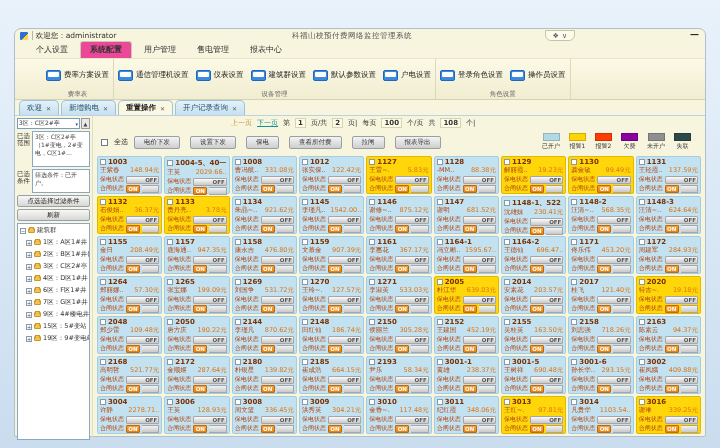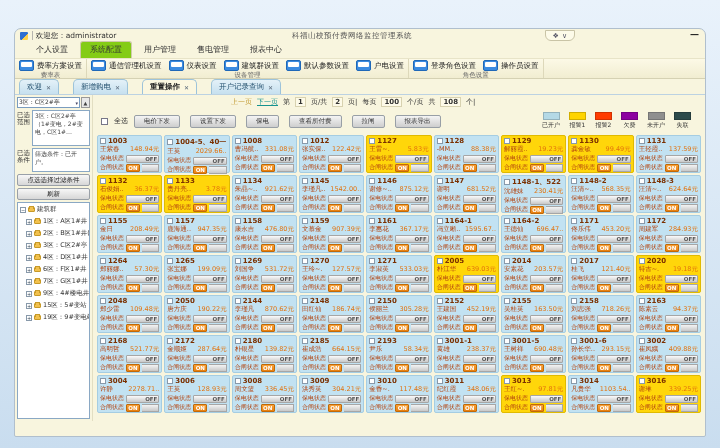--- a/index.html
+++ b/index.html
@@ -14,35 +14,35 @@
   .app-icon { width:8px; height:8px; background:linear-gradient(135deg,#2f6fd0 60%,#ffd24a 60%); border-radius:1px; margin-right:3px; }
   .tb-sep { color:#999; font-size:8px; margin-right:2px; }
   .welcome { font-size:7.5px; color:#333; }
   .sys-title { position:absolute; left:0; right:16px; text-align:center; font-size:7.5px; color:#555; letter-spacing:.5px; }
   .win-pill { position:absolute; right:130px; top:1px; display:flex; gap:3px; background:#fdfbe9; border:1px solid #c9c4a6; border-radius:0 0 6px 6px; padding:0 7px; height:11px; align-items:center; font-size:7px; color:#556; }
   .minimize { position:absolute; right:6px; top:0; font-size:9px; font-weight:bold; color:#222; line-height:11px; cursor:default; }
 
   
   .menu { display:flex; height:16px; align-items:flex-end; padding-left:12px; gap:3px; }
   .menu-tab { font-size:8px; color:#333; padding:2px 9px 3px; border-radius:3px 3px 0 0; }
-  .menu-tab.active { background:#84cc16; border:1px solid #cfcaab; border-bottom:none; font-weight:normal; }
+  .menu-tab.active { background:#ec4899; border:1px solid #cfcaab; border-bottom:none; font-weight:bold; }
 
   
-  .ribbon { height:21px; display:flex; background:linear-gradient(#fcf9e6,#f1edd1);
-            border-top:1px solid #e8e4c8; border-bottom:1px solid #d5d1b3; }
+  .ribbon { height:42px; display:flex; background:linear-gradient(#fcf9e6,#f1edd1);
+            border-top:1px solid #e8e4c8; border-bottom:1px solid #d5d1b3;padding-left:27px; }
   .rgroup { display:flex; flex-direction:column; border-right:1px solid #ddd8ba; padding:1px 4px 0; }
   .rgroup.rfill { flex:1; border-right:none; }
   .ritems { flex:1; display:flex; align-items:center; gap:7px; }
   .ritem { display:flex; align-items:center; gap:3px; font-size:7.5px; color:#222; white-space:nowrap; }
   .ricon { width:15px; height:11px; background:#3b8be0; border:1px solid #1f68b8; border-radius:2px; padding:1px 1px 3px; flex:none; }
   .ricon::before { content:""; display:block; height:100%; background:#fff; border-radius:1px; }
   .rlabel { font-size:6.5px; color:#666; text-align:center; height:9px; }
 
   
-  .doctabs { height:16px; display:flex; align-items:flex-end; gap:14px; padding-left:4px; border-bottom:1px solid #bcd2e2; }
+  .doctabs { height:16px; display:flex; align-items:flex-end; gap:2px; padding-left:4px; border-bottom:1px solid #bcd2e2; }
   .dtab { display:flex; align-items:center; gap:4px; font-size:7.5px; color:#24506e; background:linear-gradient(#e4f1f8,#c6e0ef);
           border:1px solid #9dc3da; border-bottom:none; border-radius:5px 5px 0 0; padding:2px 7px; }
   .dtab.active { background:#fbf7e0; color:#222; font-weight:bold; }
   .dtab-close { font-size:6px; color:#567; }
 
   
   .content { display:flex; height:326px; }
   .sidebar { width:78px; flex:none; display:flex; flex-direction:column; gap:2px; padding:2px; border-right:1px solid #e2dec2; }
   .sb-top { display:flex; gap:1px; }
   .sb-select { flex:1; height:11px; background:#fff; border:1px solid #7a9cbf; font-size:6px; color:#333;

